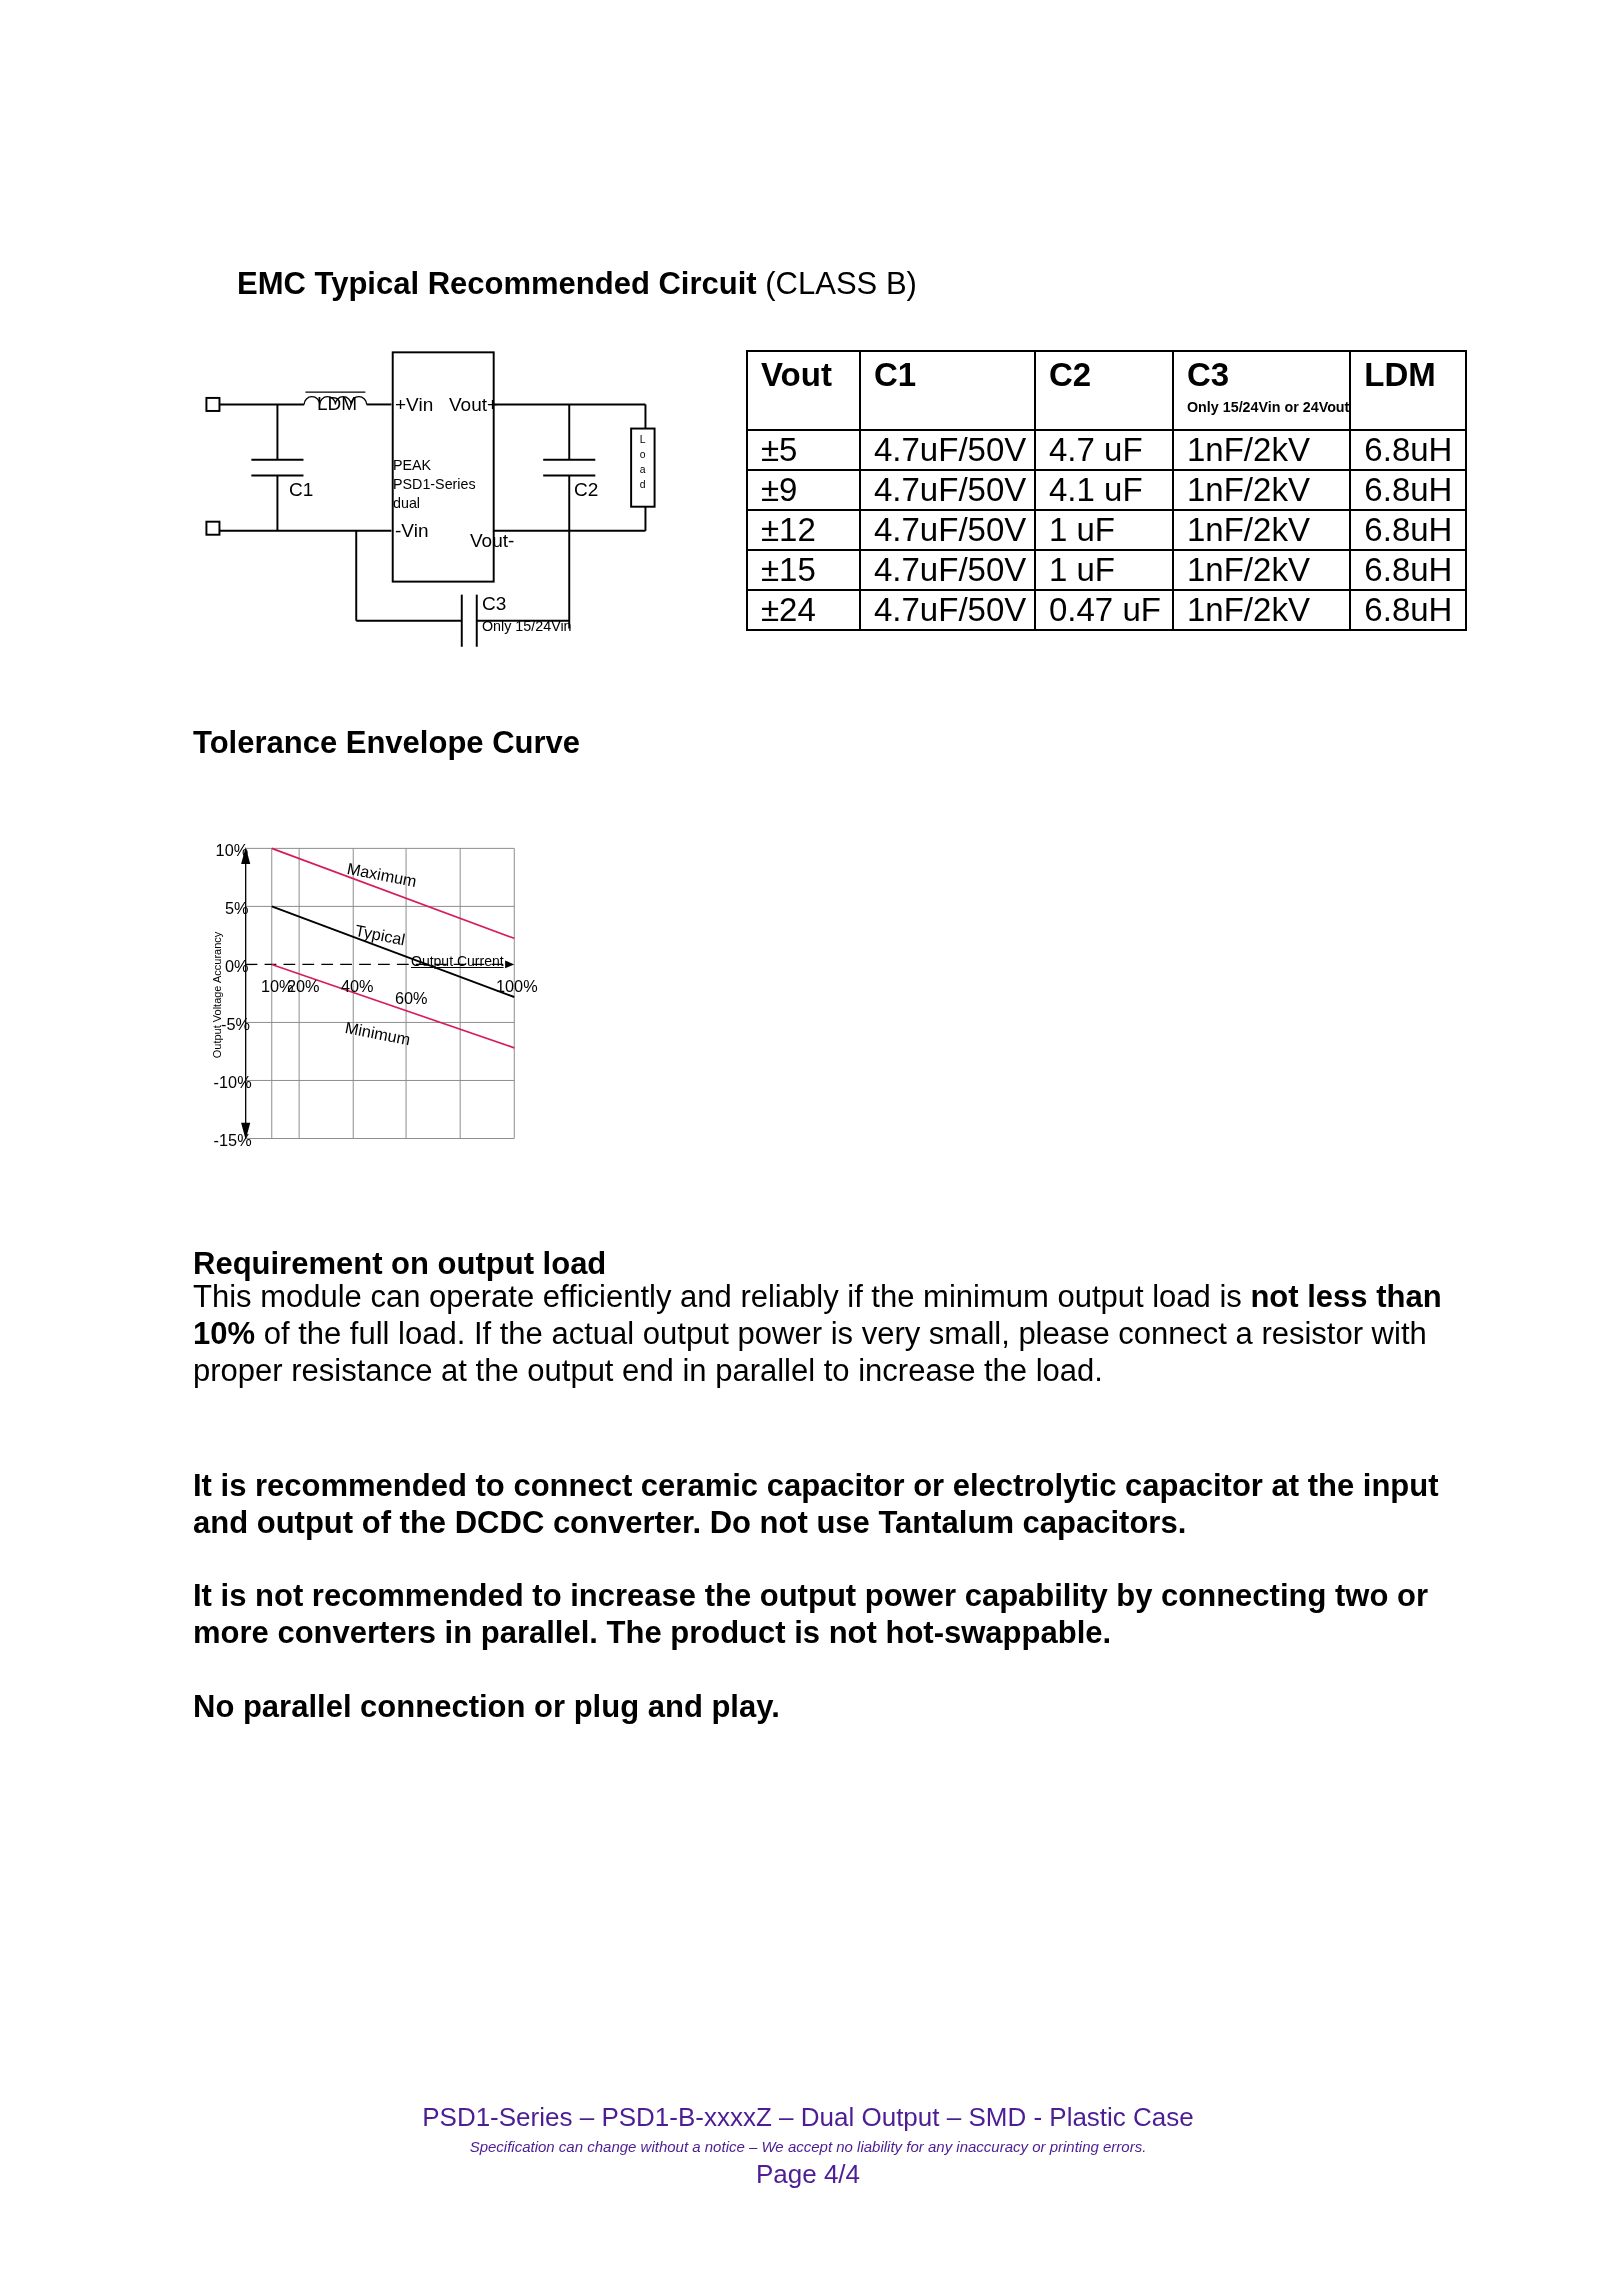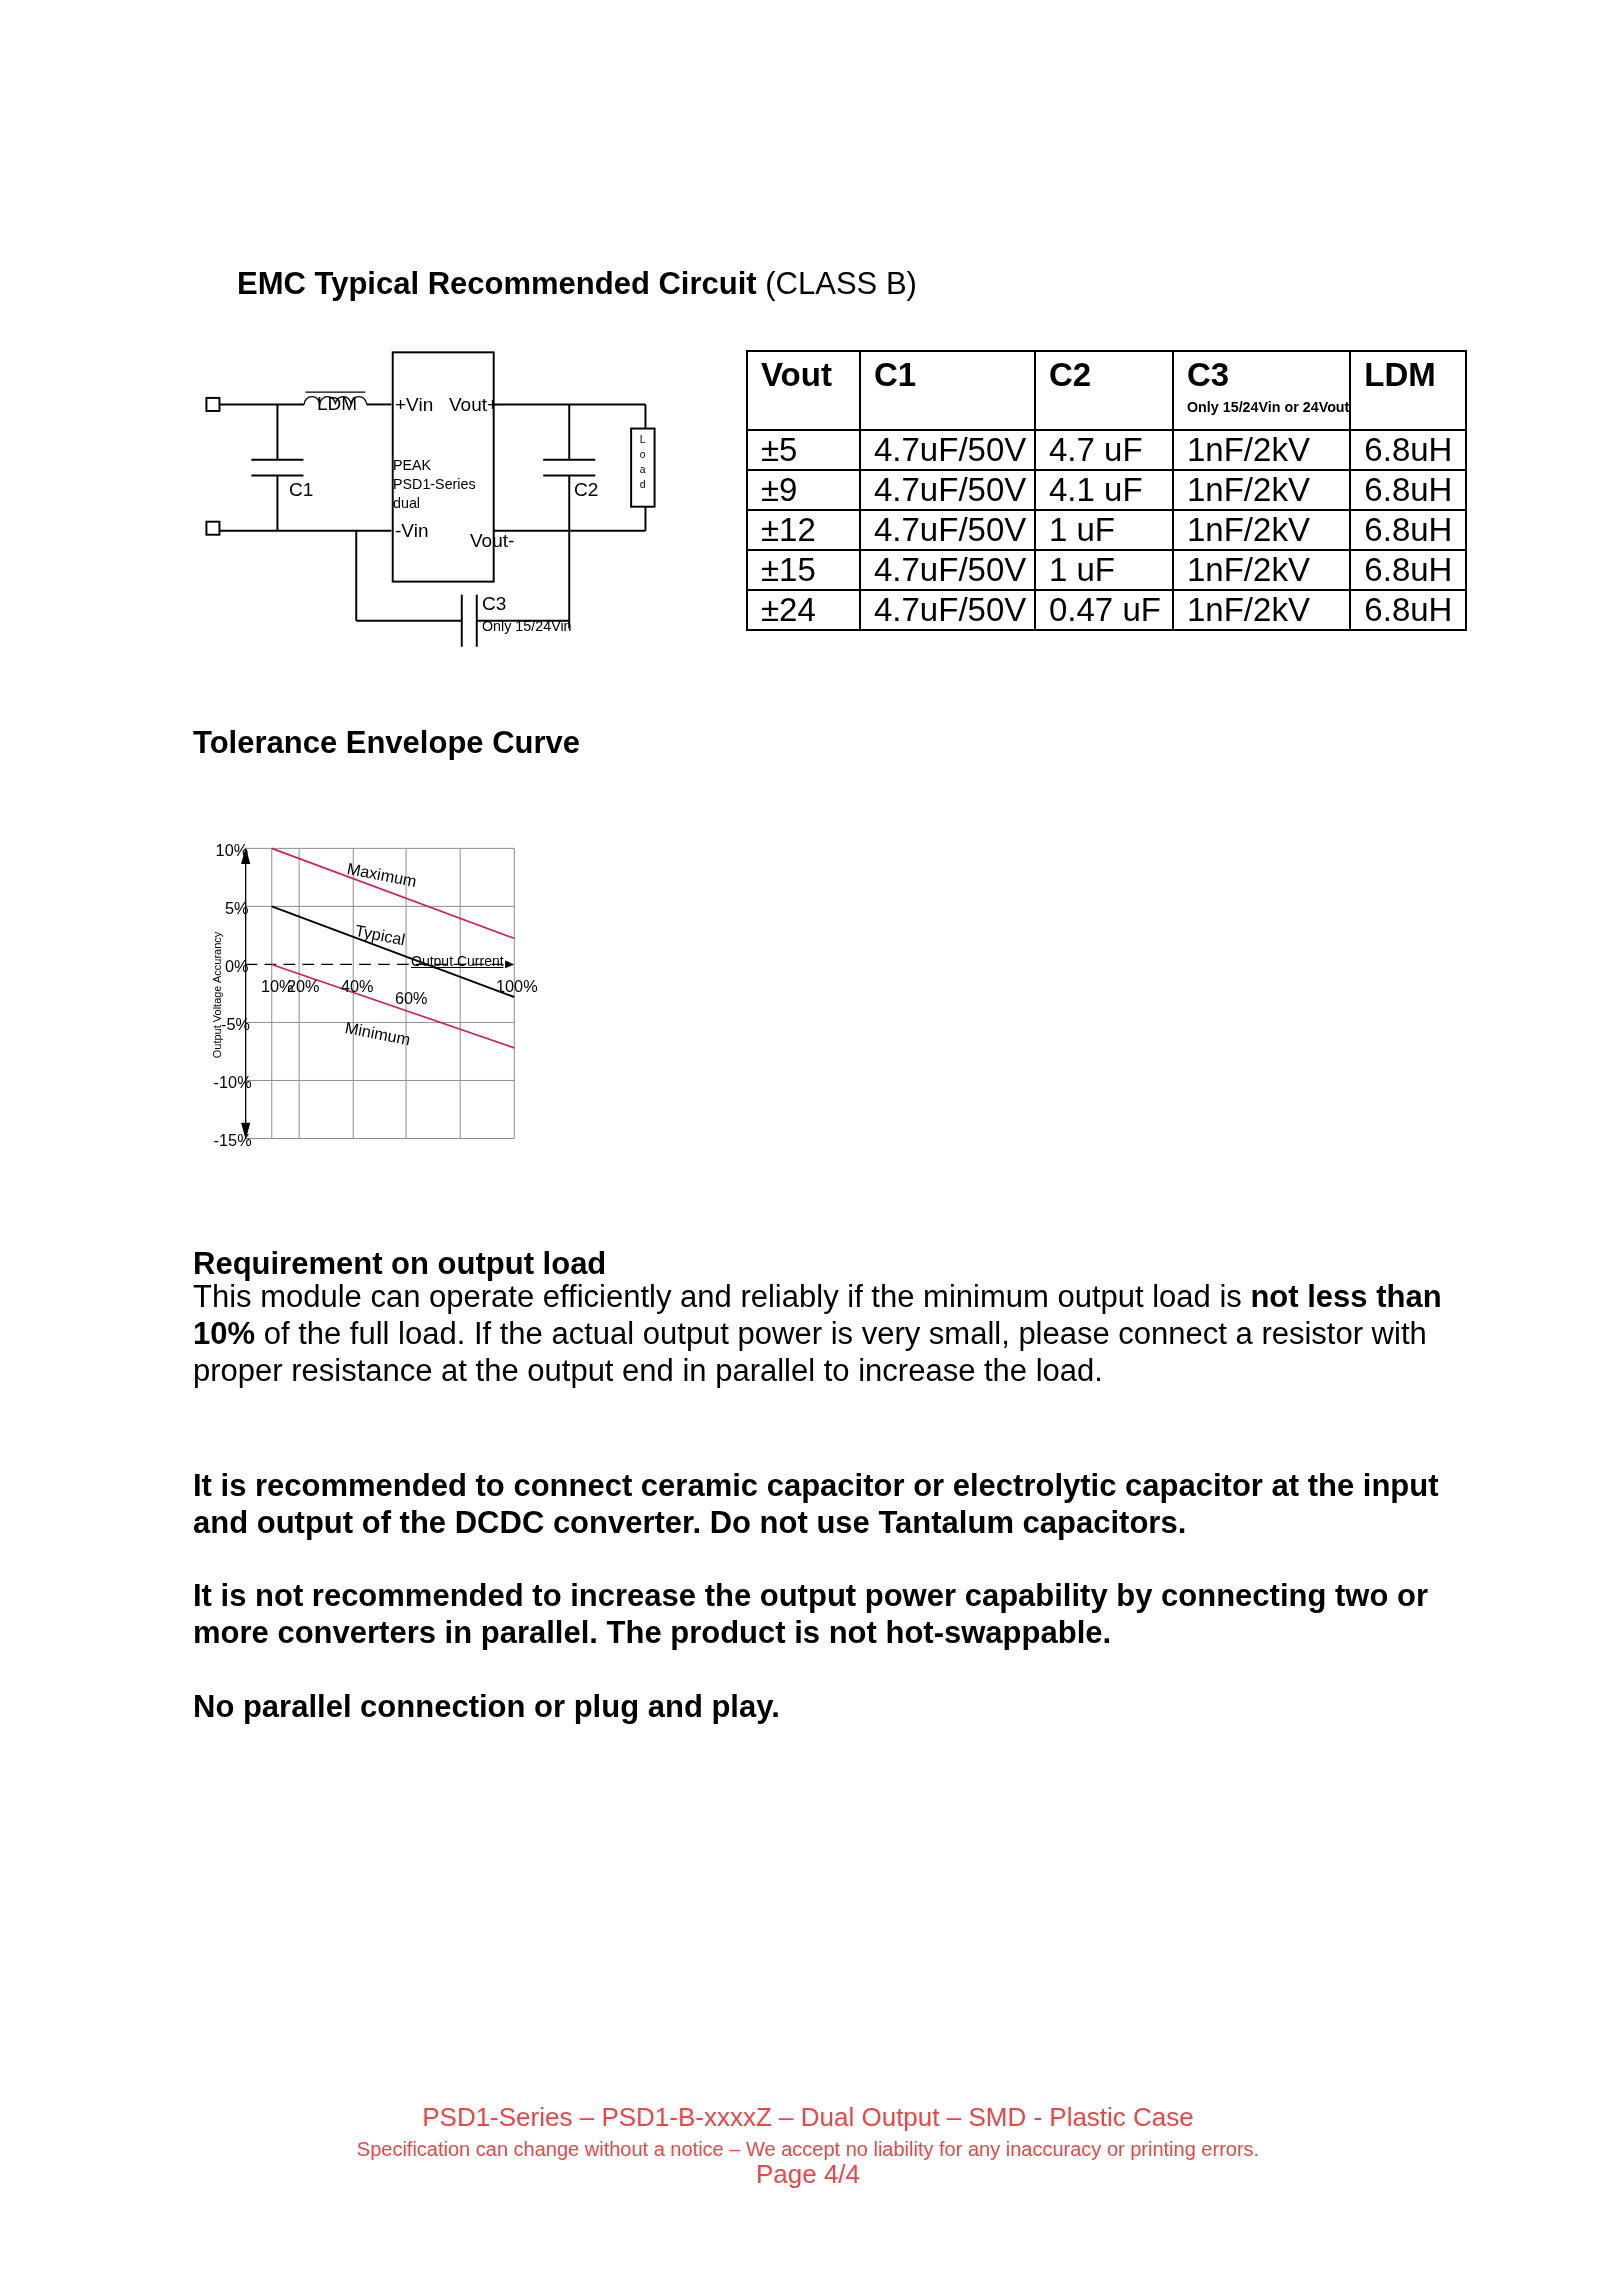--- a/index.html
+++ b/index.html
@@ -13,21 +13,21 @@
 
   
   table.emc { position:absolute; left:746px; top:350px; border-collapse:collapse;
               font-size:33px; }
   table.emc td, table.emc th { border:2px solid #000; padding:0 0 0 13px; text-align:left;
               vertical-align:top; white-space:nowrap; font-weight:normal; }
   table.emc th { font-weight:bold; height:73px; padding-top:3.9px; }
   table.emc th .sub { display:block; font-size:14.3px; font-weight:bold; line-height:17px; margin-top:5.2px; }
   table.emc td { height:35px; line-height:38px; }
 
-  .footer { position:absolute; left:0; width:1616px; text-align:center; color:#ef4444; }
+  .footer { position:absolute; left:0; width:1616px; text-align:center; color:#4c1d95; }
 </style>
 </head>
 <body>
 
 <div class="abs h-section" style="left:193px; top:266px;margin-left:44px;">
   <span>EMC Typical Recommended Circuit</span>
   <span class="normal">(CLASS B)</span>
 </div>
 
 <div class="abs" style="left:196px; top:345px; width:469px; height:313px;">
@@ -203,15 +203,15 @@
 <div class="abs h-section" style="left:193px; top:1240px;margin-top:6px;">Requirement on output load</div>
 <div class="abs para" style="left:193px; top:1278px;">
   <span>This module can operate efficiently and reliably if the minimum output load is </span><b>not less than 10%</b><span> of the full load. If the actual output power is very small, please connect a resistor with proper resistance at the output end in parallel to increase the load.</span>
 </div>
 
 <div class="abs para-bold" style="left:193px; top:1467px;">It is recommended to connect ceramic capacitor or electrolytic capacitor at the input and output of the DCDC converter. Do not use Tantalum capacitors.</div>
 <div class="abs para-bold" style="left:193px; top:1577px;">It is not recommended to increase the output power capability by connecting two or more converters in parallel. The product is not hot-swappable.</div>
 <div class="abs para-bold" style="left:193px; top:1688px;">No parallel connection or plug and play.</div>
 
 <div class="footer" style="top:2102px; font-size:26px;">PSD1-Series – PSD1-B-xxxxZ – Dual Output – SMD - Plastic Case</div>
-<div class="footer" style="top:2138px; font-size:20px;">Specification can change without a notice – We accept no liability for any inaccuracy or printing errors.</div>
+<div class="footer" style="top:2138px; font-size:15px;font-style:italic;">Specification can change without a notice – We accept no liability for any inaccuracy or printing errors.</div>
 <div class="footer" style="top:2159px; font-size:26px;">Page 4/4</div>
 
 
 </body></html>

